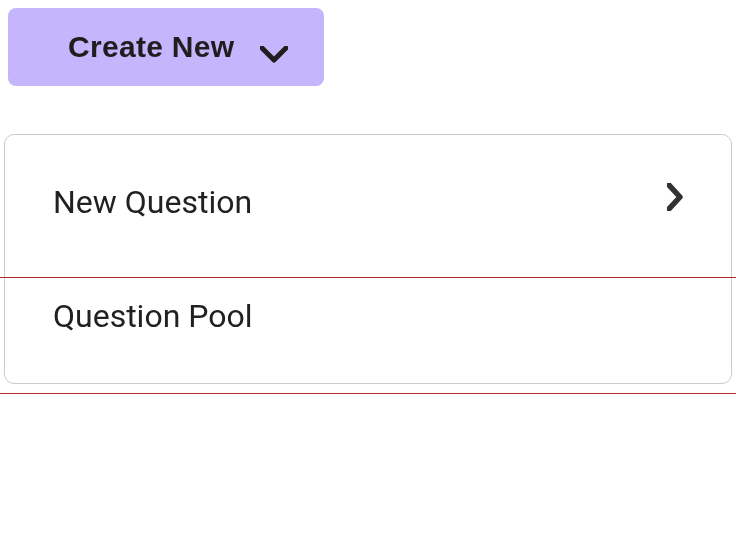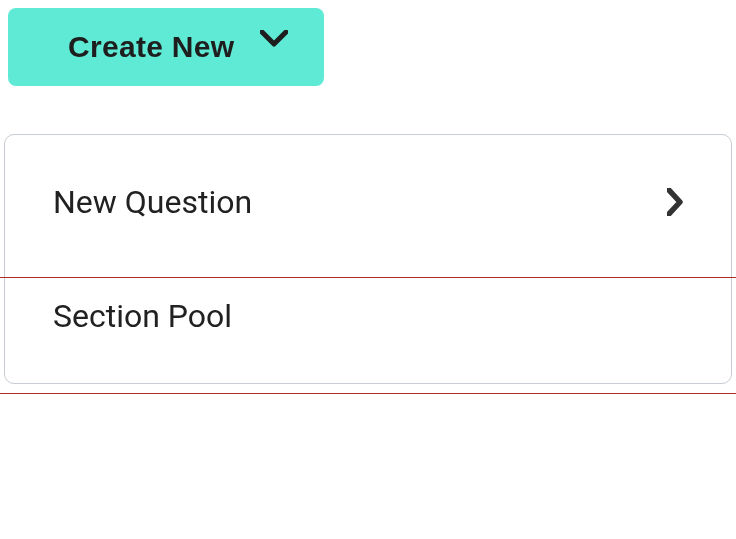--- a/index.html
+++ b/index.html
@@ -15,22 +15,22 @@
       height: 539px;
       overflow: hidden;
     }
     
     .container {
       padding: 8px;
     }
     
     .create-new-button {
       display: inline-flex;
-      align-items: flex-start;
-      background: #5eead4;
+      align-items: flex-end;
+      background: #c4b5fd;
       border: none;
       border-radius: 8px;
       padding: 22px 36px 22px 60px;
       cursor: pointer;
       gap: 20px;
     }
     
     .create-new-button span.label {
       font-size: 30px;
       font-weight: 700;
@@ -50,21 +50,20 @@
       margin-right: -4px;
       border: 1px solid #c7cdd2;
       border-radius: 10px;
       background: #ffffff;
       overflow: visible;
       position: relative;
     }
     
     .menu-item {
       display: flex;
-      align-items: center;
       justify-content: space-between;
       padding: 38px 48px;
       cursor: pointer;
       position: relative;
     }
     
     .menu-item:first-child {
       padding-top: 48px;
       padding-bottom: 38px;
     }
@@ -111,20 +110,20 @@
 
     <div class="menu-item">
       <span class="menu-item-label">New Question</span>
       <svg class="chevron-right" viewBox="0 0 16 28" fill="none">
         <path d="M2 2 L13 14 L2 26" stroke="#333333" stroke-width="5.5" stroke-linecap="round" stroke-linejoin="round"></path>
       </svg>
     </div>
 
 
     <div class="menu-item">
-      <span class="menu-item-label">Section Pool</span>
+      <span class="menu-item-label">Question Pool</span>
     </div>
 
   </div>
   
   <div class="highlight-box"></div>
 
 </div>
 
 </body></html>

